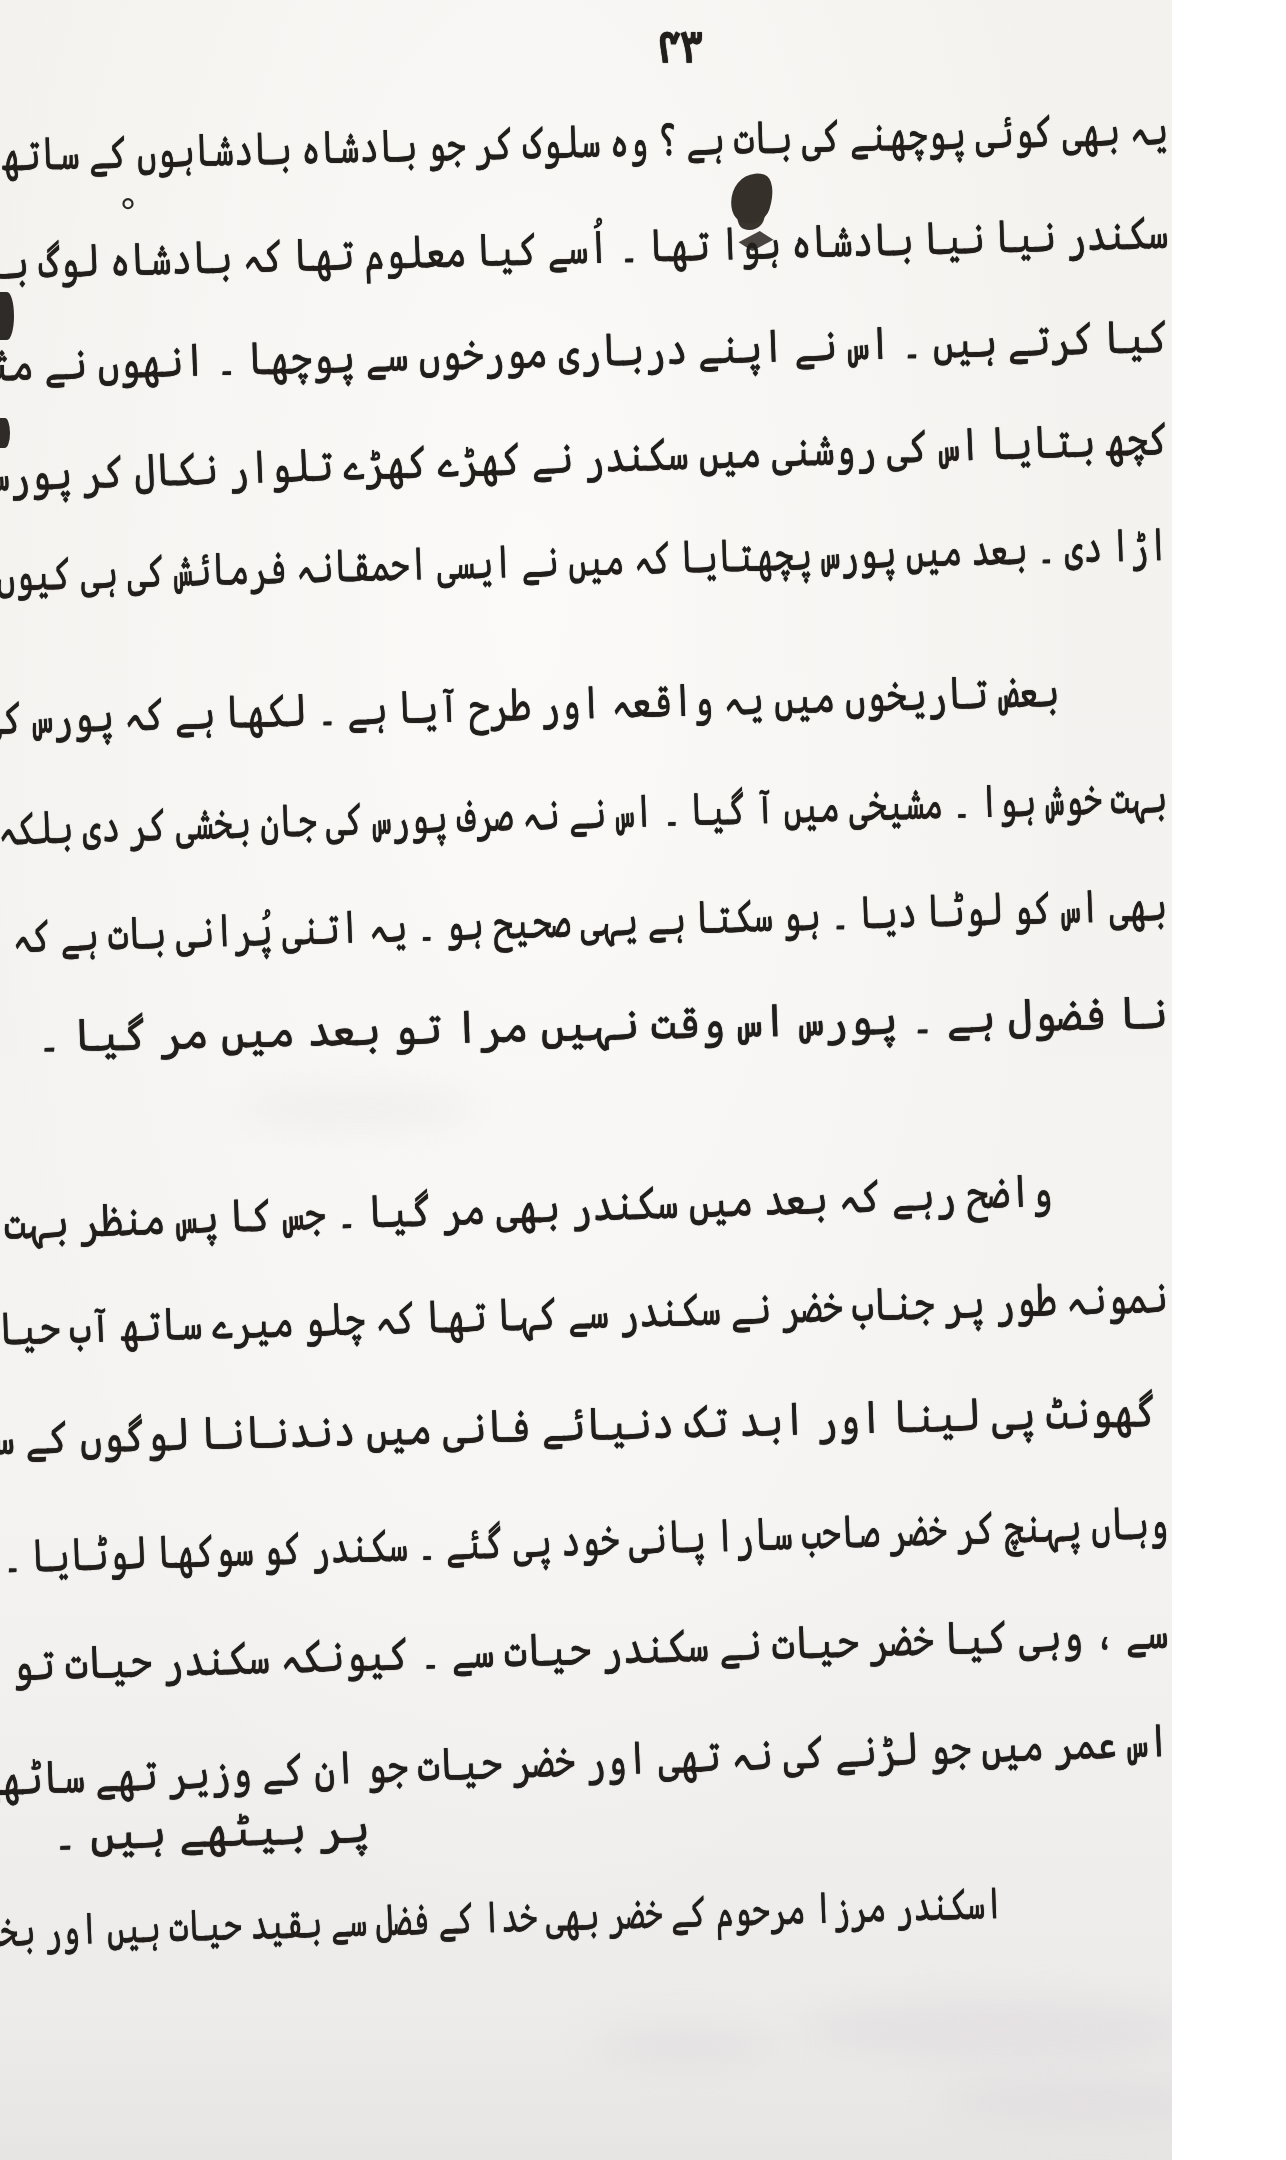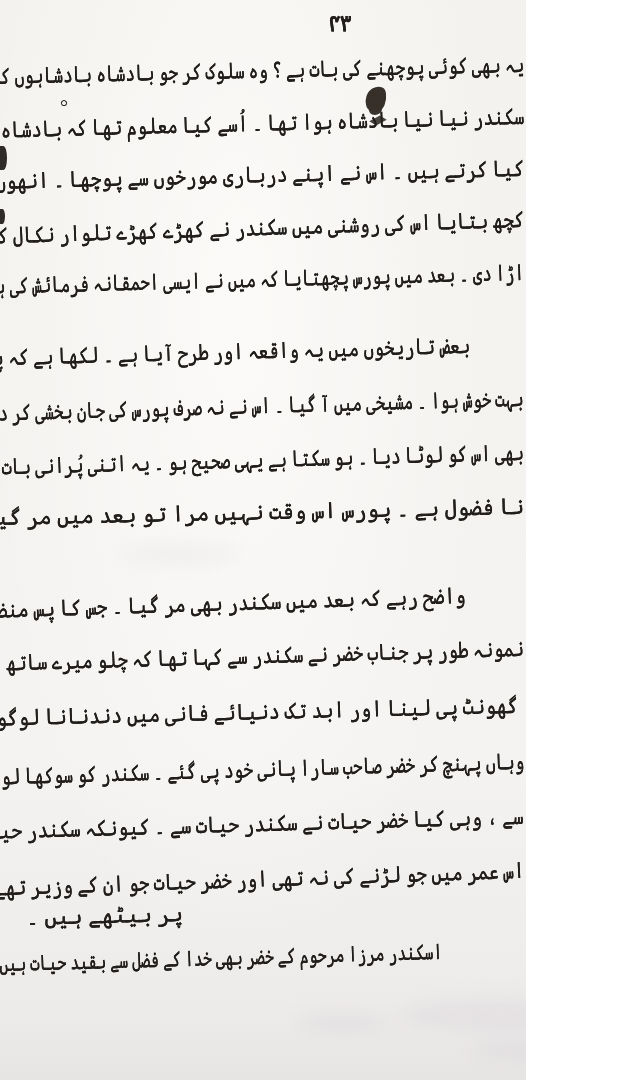--- a/index.html
+++ b/index.html
@@ -1,23 +1,23 @@
 <!DOCTYPE html>
 <html lang="ur"><head>
 <meta charset="utf-8">
 <style>
   html,body{margin:0;padding:0;}
   .page{
     position:relative;
-    width:526px;height:1080px;
+    width:586px;height:1080px;
     overflow:hidden;
     background:
       radial-gradient(ellipse at 45% 28%, rgba(252,251,249,.9) 0%, rgba(252,251,249,0) 62%),
       linear-gradient(180deg, #f4f2ef 0%, #f5f3f1 70%, #edebe9 94%, #e7e5e3 100%);
-    font-family:Liberation Serif, serif;
+    font-family:Liberation Sans, sans-serif;
     color:#211e1b;
   }
   .pagenum{
     position:absolute;top:12px;left:328px;
     font-size:21px;font-weight:bold;
     transform:scaleX(.9);
     text-shadow:0 0 .5px currentColor;
   }
   .uline{
     position:absolute;

